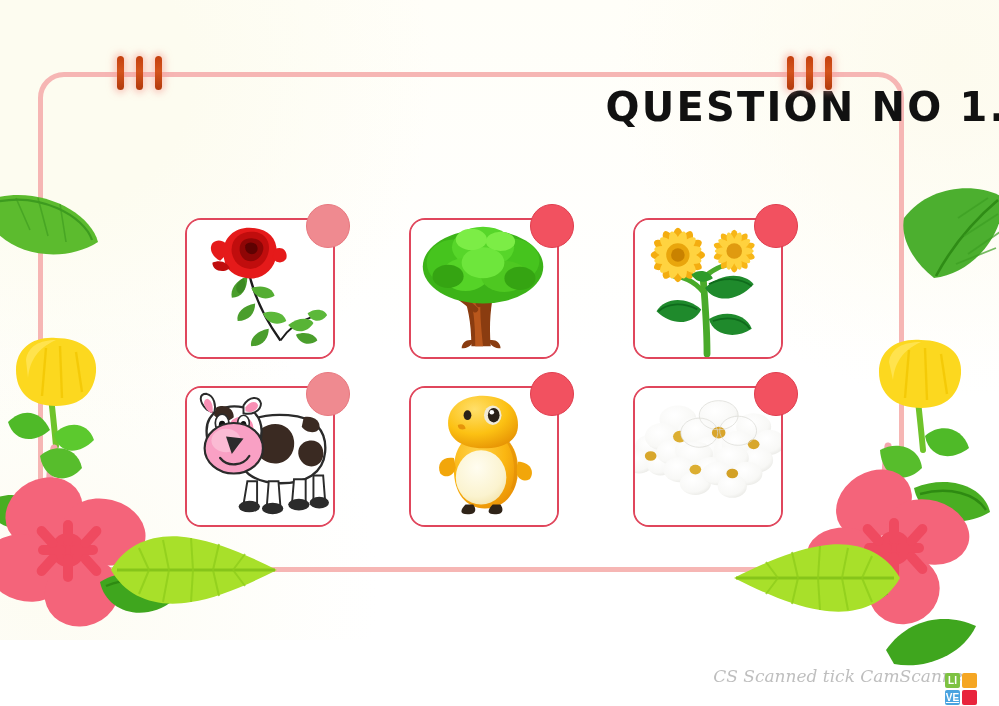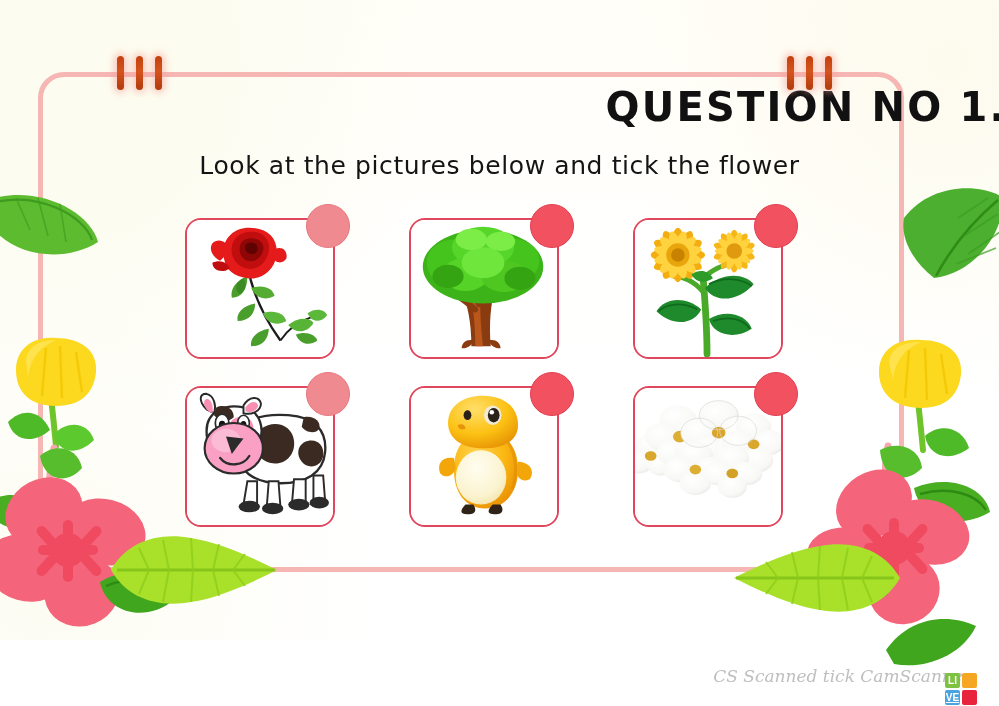--- a/index.html
+++ b/index.html
@@ -320,21 +320,20 @@
     <div class="tick"></div>
     <div class="tick"></div>
   </div>
   <div class="ticks right">
     <div class="tick"></div>
     <div class="tick"></div>
     <div class="tick"></div>
   </div>
 
   <div class="title">QUESTION NO 1.</div>
-  <div class="subtitle">Look at the pictures below and tick the flower</div>
 
   <div class="grid">
 
     <div class="card">
       <div class="card-art">
         <svg viewBox="0 0 150 141">
           <rect width="150" height="141" fill="#ffffff"></rect>
           <path d="M62 46 C66 70 76 96 96 124" stroke="#1d1d1d" stroke-width="2.4" fill="none"></path>
           <path d="M96 124 C104 112 116 104 128 100" stroke="#1d1d1d" stroke-width="2" fill="none"></path>
           <path d="M62 58 C50 62 44 72 46 80 C56 80 62 72 62 58 Z" fill="#4a9e2c"></path>

